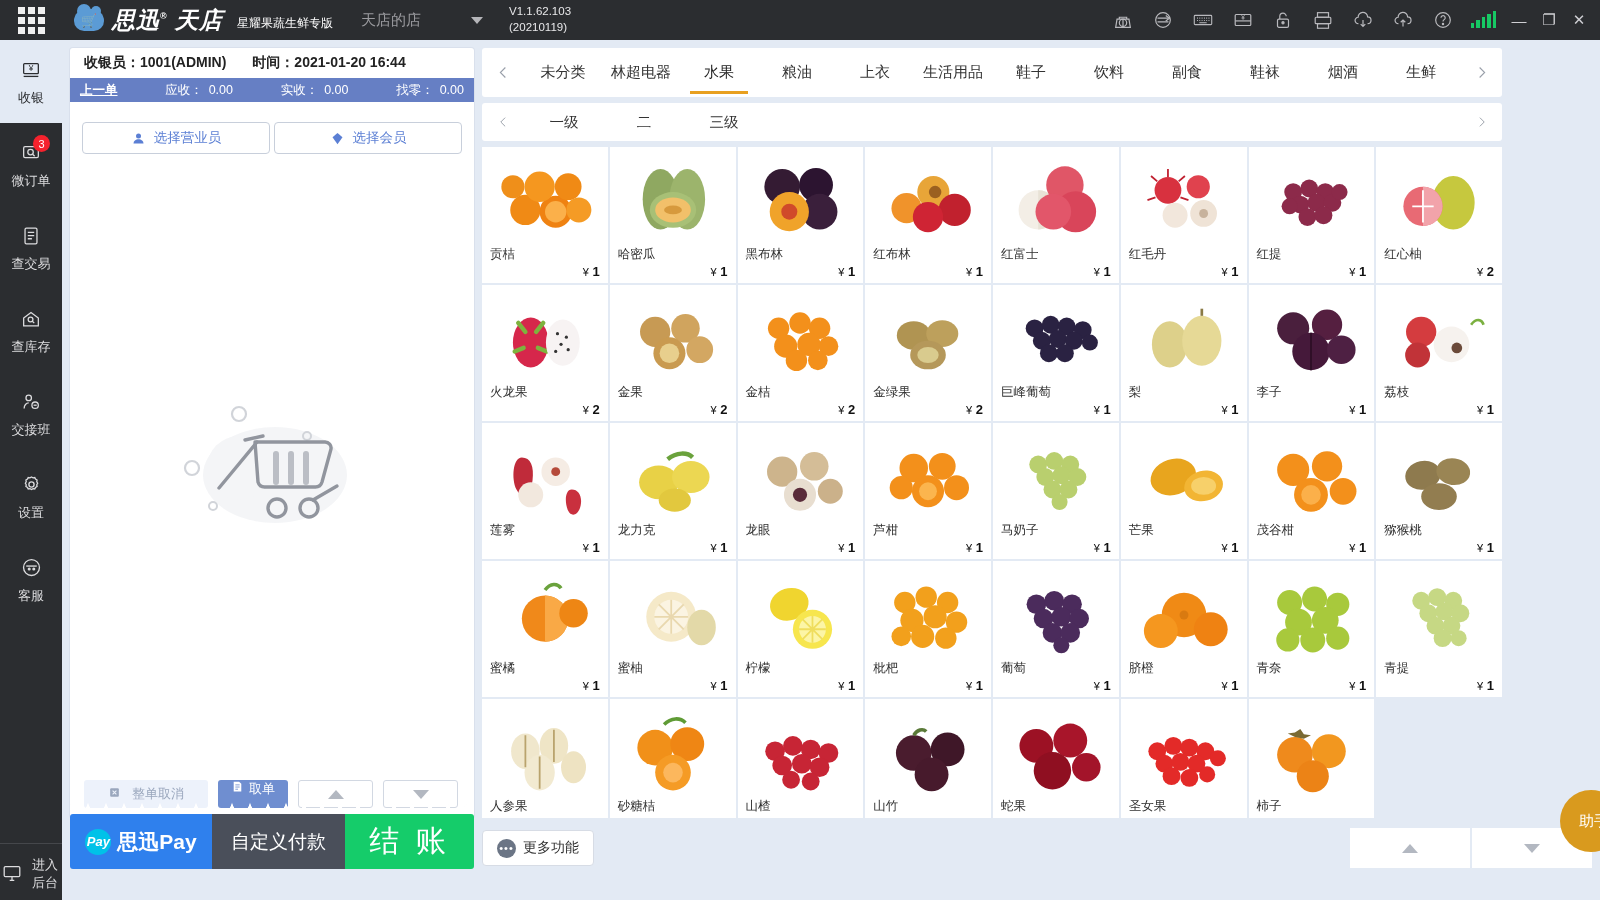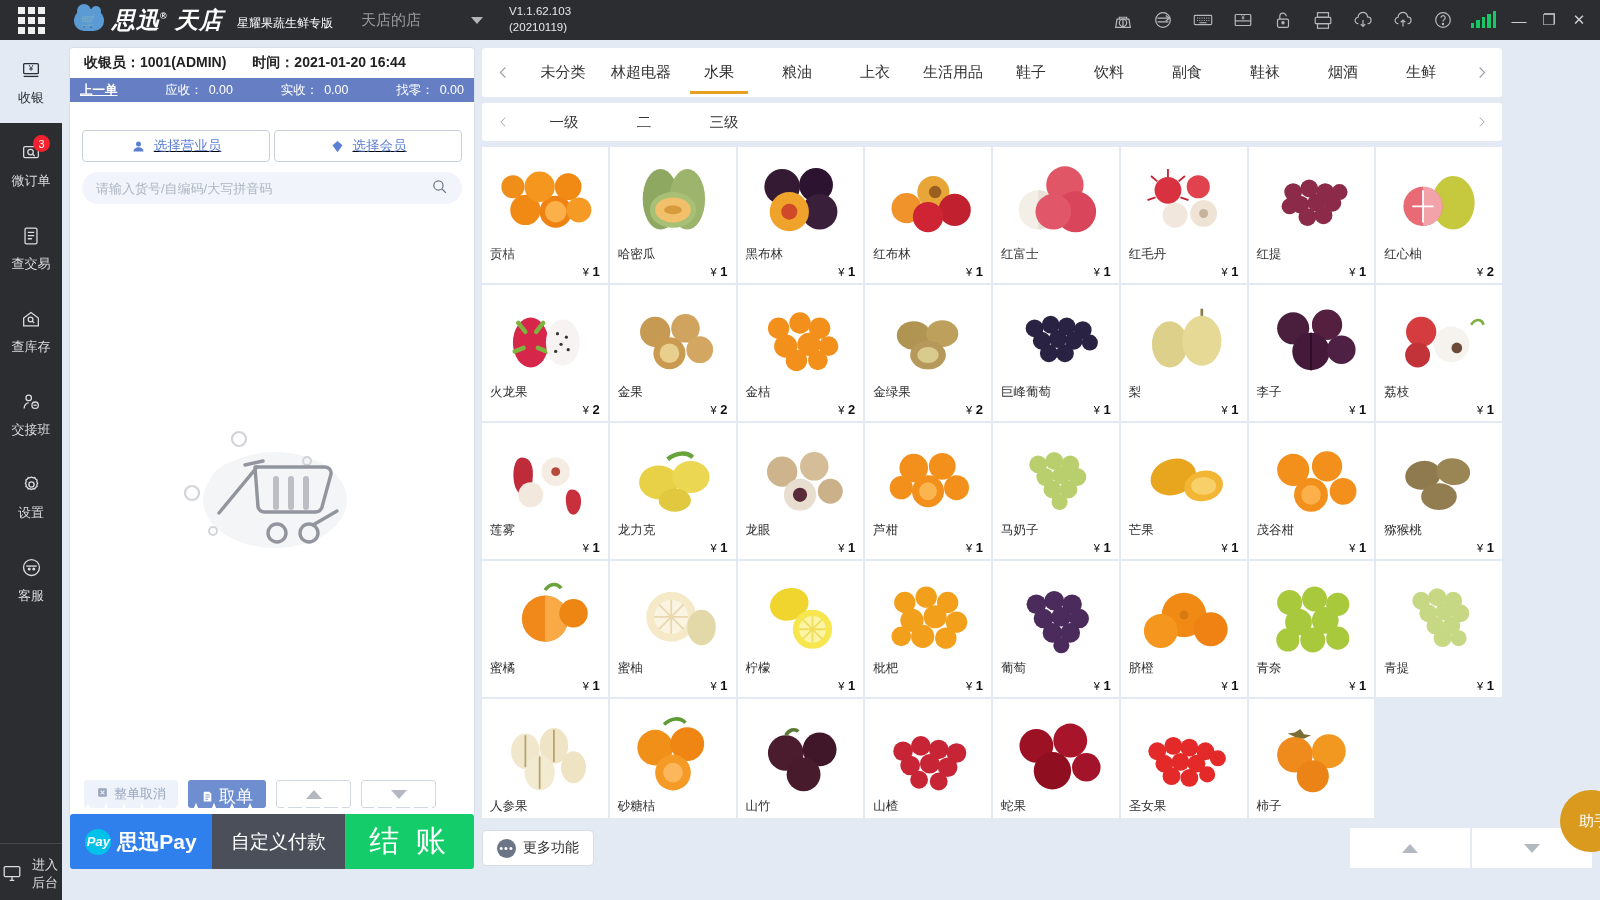--- a/index.html
+++ b/index.html
@@ -78,21 +78,21 @@
     height:30px; display:flex; align-items:center; gap:26px;
     padding:0 14px; font-size:14px; color:#222; font-weight:bold;
   }
   .sumbar {
     height:24px; background:#667fc4; color:#fff; display:flex; align-items:center;
     font-size:12.5px; padding:0 10px; gap:6px;
   }
   .sumbar .prev { text-decoration:underline; font-weight:bold; }
   .sumbar .sp { flex:1; }
   .sumbar .kv { white-space:nowrap; }
-  .picker-row { display:flex; gap:4px; padding:28px 12px 0 12px;text-decoration:underline; }
+  .picker-row { display:flex; gap:4px; padding:20px 12px 0 12px; }
   .picker {
     flex:1; height:32px; border:1px solid #c8cfdb; border-radius:4px;
     display:flex; align-items:center; justify-content:center; gap:8px;
     color:#5b7fd4; font-size:13.5px; background:#fff;
   }
   .picker .pic-ico { color:#5b7fd4; display:flex; }
   .search-row { padding:10px 12px 0 12px; }
   .search-box {
     height:32px; background:#f1f5fb; border-radius:16px; display:flex; align-items:center;
     padding:0 14px; position:relative;
@@ -100,25 +100,25 @@
   .search-box input {
     border:0; outline:0; background:transparent; flex:1; font-size:13px; color:#333;
     font-family:"Liberation Sans", sans-serif;
   }
   .search-box input::placeholder { color:#aeb6c2; }
   .cart-empty { flex:1; display:flex; align-items:center; justify-content:center; }
   .cart-empty svg { opacity:0.95; }
   .cart-actions { display:flex; align-items:center; gap:10px; padding:0 12px 10px 14px; }
   .btn-cancel {
     height:28px; background:#edf2fb; color:#9aa7bd; font-size:13px; border-radius:3px;
-    display:flex; align-items:center; gap:5px; padding:0 12px;
+    display:flex; align-items:center; gap:11px; padding:0 24px;
   }
   .btn-takeorder {
-    height:28px; background:#6f8ed0; color:#fff; font-size:17px; border-radius:3px;
-    display:flex; align-items:flex-end; gap:5px; padding:0 13px;
+    height:28px; background:#6f8ed0; color:#fff; font-size:13px; border-radius:3px;
+    display:flex; align-items:flex-start; gap:5px; padding:0 13px;
   }
   .arrow-btn {
     width:75px; height:28px; border:1px solid #d2d8e2; border-radius:3px; background:#fff;
     display:flex; align-items:center; justify-content:center;
   }
   .tri-up { width:0;height:0;border-left:8px solid transparent;border-right:8px solid transparent;border-bottom:9px solid #b3b8c1;}
   .tri-dn { width:0;height:0;border-left:8px solid transparent;border-right:8px solid transparent;border-top:9px solid #b3b8c1;}
 
   .scallop {
     position:absolute; left:70px; top:802px; width:404px; height:18px;
@@ -419,31 +419,20 @@
       <div class="picker">
         <span class="pic-ico">
           <svg width="15" height="15" viewBox="0 0 24 24" fill="currentColor">
               <path d="M12 3l8 7-8 11-8-11z"></path>
             </svg>
         </span>
         <span>选择会员</span>
       </div>
     </div>
 
-    <div class="search-row">
-      <div class="search-box">
-        <input type="text" placeholder="请输入货号/自编码/大写拼音码" style="">
-        <span>
-          <svg width="17" height="17" viewBox="0 0 24 24" fill="none" stroke="#6c7482" stroke-width="1.7">
-              <circle cx="10.5" cy="10.5" r="6.5"></circle>
-              <path d="M15.5 15.5L21 21"></path>
-            </svg>
-        </span>
-      </div>
-    </div>
 
     <div class="cart-empty">
       <span>
       <svg width="230" height="170" viewBox="0 0 230 170">
         <ellipse cx="118" cy="95" rx="72" ry="48" fill="#f4f5f7"></ellipse>
         <ellipse cx="82" cy="88" rx="32" ry="32" fill="#f4f5f7"></ellipse>
         <circle cx="82" cy="34" r="7" fill="none" stroke="#cfd2d8" stroke-width="2.2"></circle>
         <circle cx="35" cy="88" r="7" fill="none" stroke="#cfd2d8" stroke-width="2.2"></circle>
         <circle cx="150" cy="56" r="4" fill="none" stroke="#cfd2d8" stroke-width="2"></circle>
         <circle cx="56" cy="126" r="4" fill="none" stroke="#cfd2d8" stroke-width="2"></circle>
@@ -1087,48 +1076,48 @@
                 <circle cx="50" cy="68" r="11" fill="#fcb75d"></circle>
               </g>
             </svg>
           </div>
           <div class="pname">砂糖桔</div>
           <div class="pprice"> <span>1</span></div>
         </div>
         <div class="card">
           <div class="thumb">
             <svg width="100" height="84" viewBox="0 0 100 92">
-              <g>
-                <circle cx="34" cy="46" r="20" fill="#4a1c2e"></circle>
-                <circle cx="72" cy="42" r="19" fill="#3f1728"></circle>
-                <circle cx="54" cy="70" r="19" fill="#471a2c"></circle>
-                <path d="M34 26c4-6 10-8 14-4" stroke="#5a7a38" stroke-width="4" fill="none"></path>
-              </g>
-            </svg>
-          </div>
-          <div class="pname">山竹</div>
-          <div class="pprice"> <span>1</span></div>
-        </div>
-        <div class="card">
-          <div class="thumb">
-            <svg width="100" height="84" viewBox="0 0 100 92">
               <g fill="#c72535">
                 <circle cx="22" cy="44" r="11"></circle>
                 <circle cx="42" cy="38" r="11"></circle>
                 <circle cx="62" cy="42" r="11"></circle>
                 <circle cx="82" cy="46" r="11"></circle>
                 <circle cx="30" cy="60" r="11"></circle>
                 <circle cx="52" cy="58" r="11"></circle>
                 <circle cx="72" cy="62" r="11"></circle>
                 <circle cx="40" cy="76" r="10"></circle>
                 <circle cx="62" cy="78" r="10"></circle>
               </g>
             </svg>
           </div>
           <div class="pname">山楂</div>
+          <div class="pprice"> <span>1</span></div>
+        </div>
+        <div class="card">
+          <div class="thumb">
+            <svg width="100" height="84" viewBox="0 0 100 92">
+              <g>
+                <circle cx="34" cy="46" r="20" fill="#4a1c2e"></circle>
+                <circle cx="72" cy="42" r="19" fill="#3f1728"></circle>
+                <circle cx="54" cy="70" r="19" fill="#471a2c"></circle>
+                <path d="M34 26c4-6 10-8 14-4" stroke="#5a7a38" stroke-width="4" fill="none"></path>
+              </g>
+            </svg>
+          </div>
+          <div class="pname">山竹</div>
           <div class="pprice"> <span>1</span></div>
         </div>
         <div class="card">
           <div class="thumb">
             <svg width="100" height="84" viewBox="0 0 100 92">
               <g>
                 <circle cx="28" cy="38" r="19" fill="#9c1124"></circle>
                 <circle cx="66" cy="32" r="19" fill="#a8152a"></circle>
                 <circle cx="46" cy="66" r="21" fill="#8f0f21"></circle>
                 <circle cx="84" cy="62" r="16" fill="#a3142a"></circle>

